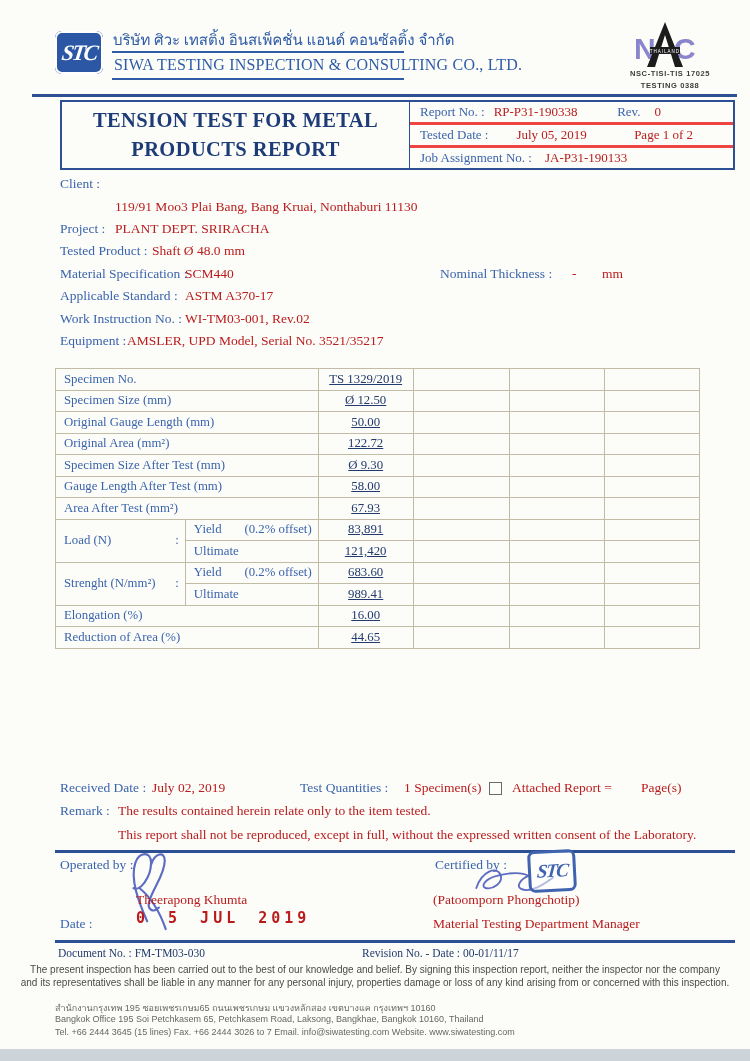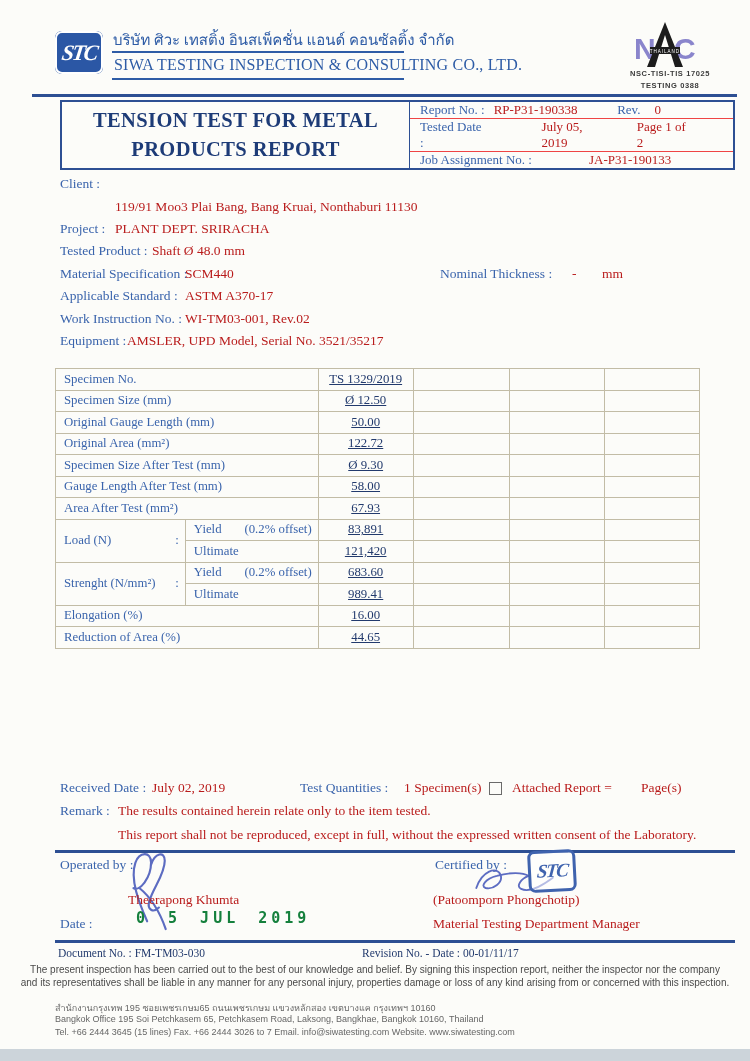--- a/index.html
+++ b/index.html
@@ -25,21 +25,21 @@
   .rule-low { left:55px; top:940px; width:680px; height:2.5px; }
 
   
   .title-box { position:absolute; left:60px; top:100px; width:675px; height:70px;
     border:2px solid #2d4f93; display:flex; }
   .title-left { width:348px; border-right:1.5px solid #2d4f93; display:flex; flex-direction:column;
     align-items:center; justify-content:center; }
   .title-left div { font-size:20.5px; font-weight:bold; color:#1d3b77; letter-spacing:0.4px; line-height:29px; }
   .title-right { flex:1; display:flex; flex-direction:column; }
   .tr-row { flex:1; display:flex; align-items:center; padding:0 10px; font-size:13px; }
-  .tr-row + .tr-row { border-top:1px solid #ef4444;gap:28px; }
+  .tr-row + .tr-row { border-top:3px solid #ef4444; }
 
   .lb { color:#3a64ac; }
   .nv { color:#b91c1c; }
   .abs { position:absolute; font-size:13.5px; white-space:nowrap; }
 
   
   table.results { position:absolute; left:55px; top:368px; width:645px; border-collapse:collapse;
     font-size:12.8px; }
   table.results td { border:1px solid #c2bca6; height:21.5px; }
   td.lblcell { padding-left:8px; color:#3a64ac; }
@@ -48,21 +48,21 @@
   td.subcell { padding:0 6px 0 8px; color:#3a64ac; }
   td.subcell .inner { display:flex; justify-content:space-between; align-items:center; }
   td.valcell { text-align:center; color:#223a6d;text-decoration:underline; }
 
   
   .checkbox { position:absolute; left:489px; top:782px; width:13px; height:13px; border:1.3px solid #6a6a6a; background:#fcfcf9; }
 
   
   .sig { position:absolute; }
   .stamp-date { position:absolute; left:136px; top:909px; font-family:"DejaVu Sans Mono", monospace;
-    font-weight:bold; font-size:15px; color:#15803d; letter-spacing:4px; word-spacing:6px; }
+    font-weight:bold; font-size:15px; color:#b91c1c; letter-spacing:4px; word-spacing:6px; }
   .stc-stamp { position:absolute; left:528px; top:850px; width:48px; height:42px; border:3px solid #3f63ae;
     border-radius:7px; background:rgba(255,255,255,0.55); display:flex; align-items:center; justify-content:center;
     transform:rotate(-3deg); }
   .stc-stamp span { color:#3f63ae; font-style:italic; font-weight:bold; font-size:19px; letter-spacing:-1.5px; transform:skewX(-8deg); }
 
   .docmeta { position:absolute; top:947px; font-size:11.5px; color:#223a6d; white-space:nowrap; }
   .disclaimer { position:absolute; left:0; width:750px; text-align:center; font-family:"Liberation Sans",sans-serif;
     font-size:10px; color:#4a4a4a; }
   .foot { position:absolute; left:55px; font-family:"Liberation Sans",sans-serif; font-size:9px; color:#666; white-space:nowrap; }
   .bottom-strip { position:absolute; left:0; top:1049px; width:750px; height:12px; background:#ccd4da; }
@@ -104,21 +104,21 @@
         <span class="lb" style="margin-left:auto; margin-right:14px">Rev.</span>
         <span class="nv" style="margin-right:62px">0</span>
       </div>
       <div class="tr-row">
         <span class="lb">Tested Date :</span>
         <span class="nv" style="margin-left:28px">July 05, 2019</span>
         <span class="nv" style="margin-left:auto; margin-right:30px">Page 1 of 2</span>
       </div>
       <div class="tr-row">
         <span class="lb">Job Assignment No. :</span>
-        <span class="nv" style="margin-left:29px">JA-P31-190133</span>
+        <span class="nv" style="margin-left:13px">JA-P31-190133</span>
       </div>
     </div>
   </div>
 
   <span class="abs lb" style="left:60px; top:176px">Client :</span>
   <span class="abs nv" style="left:115px; top:199px">119/91 Moo3 Plai Bang, Bang Kruai, Nonthaburi 11130</span>
   <span class="abs lb" style="left:60px; top:221px">Project :</span>
   <span class="abs nv" style="left:115px; top:221px">PLANT DEPT. SRIRACHA</span>
   <span class="abs lb" style="left:60px; top:243px">Tested Product :</span>
   <span class="abs nv" style="left:152px; top:243px">Shaft Ø 48.0 mm</span>
@@ -283,21 +283,21 @@
   <div class="rule rule-mid"></div>
 
   <span class="abs lb" style="left:60px; top:857px">Operated by :</span>
   <svg class="sig" style="left:110px; top:845px" width="88" height="88" viewBox="0 0 90 90">
     <g fill="none" stroke="#4153b8" stroke-width="2.2" stroke-linecap="round" opacity="0.85">
       <path d="M38,78 C30,60 20,35 26,18 C30,7 42,6 42,18 C42,34 30,48 24,44"></path>
       <path d="M42,20 C46,8 56,6 56,16 C56,30 44,44 40,58 C38,66 44,70 50,64"></path>
       <path d="M30,44 C40,52 50,66 57,86"></path>
     </g>
   </svg>
-  <span class="abs nv" style="left:128px; top:892px">Theerapong Khumta</span>
+  <span class="abs nv" style="left:136px; top:892px">Theerapong Khumta</span>
   <span class="abs lb" style="left:60px; top:916px">Date :</span>
   <span class="stamp-date">0 5 JUL 2019</span>
 
   <span class="abs lb" style="left:435px; top:857px">Certified by :</span>
   <svg class="sig" style="left:468px; top:860px" width="95" height="42" viewBox="0 0 100 45">
     <g fill="none" stroke="#4153b8" stroke-width="2" stroke-linecap="round" opacity="0.85">
       <path d="M8,30 C14,12 30,6 34,16 C37,24 26,32 18,30 C12,28 18,20 30,17 C44,13 58,13 64,17"></path>
       <path d="M64,17 C56,20 50,28 56,31 C64,35 78,28 90,19"></path>
     </g>
   </svg>

